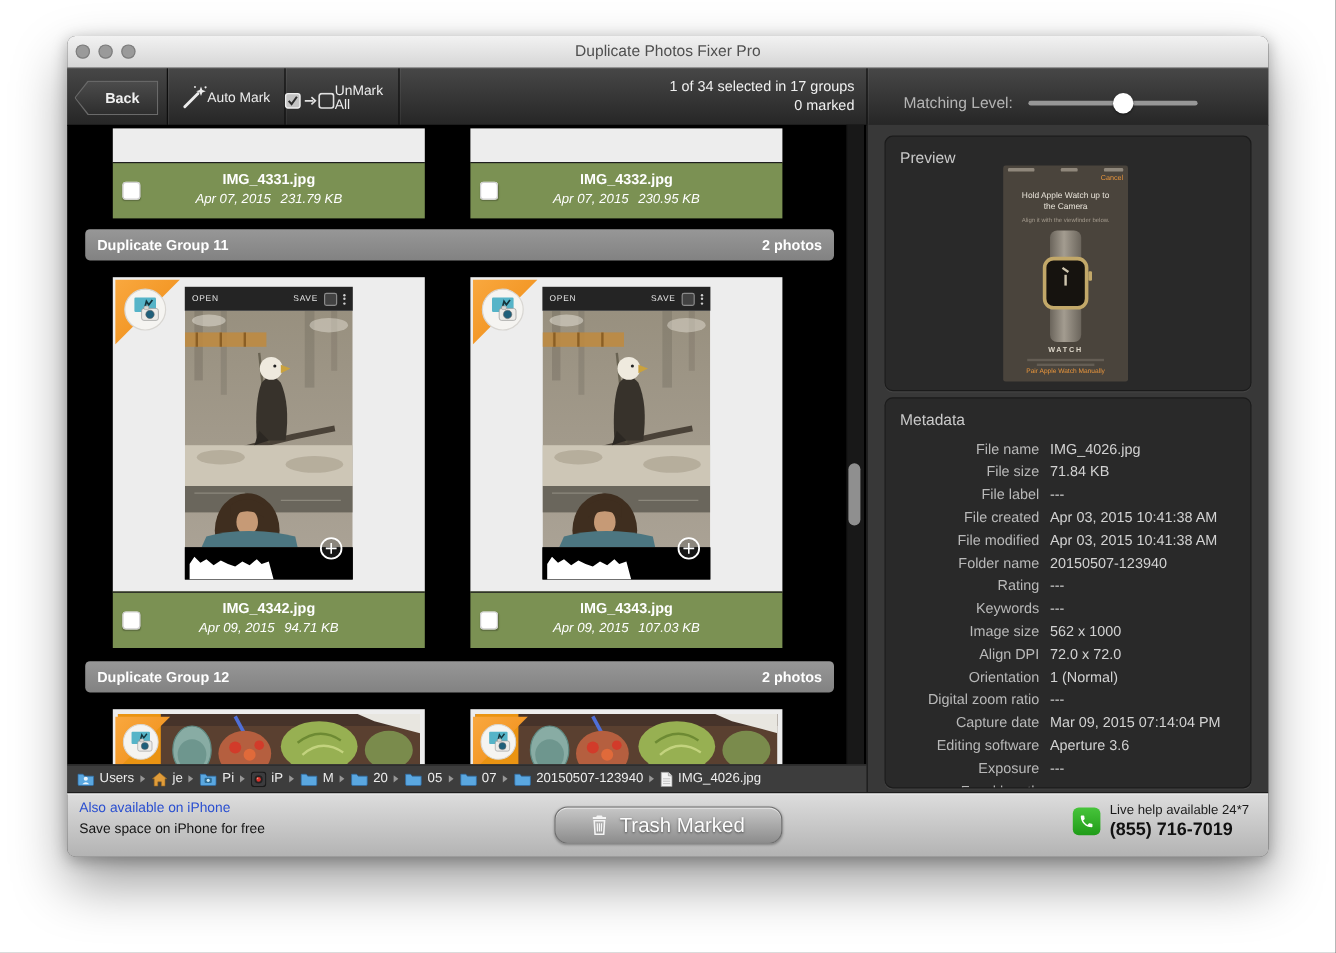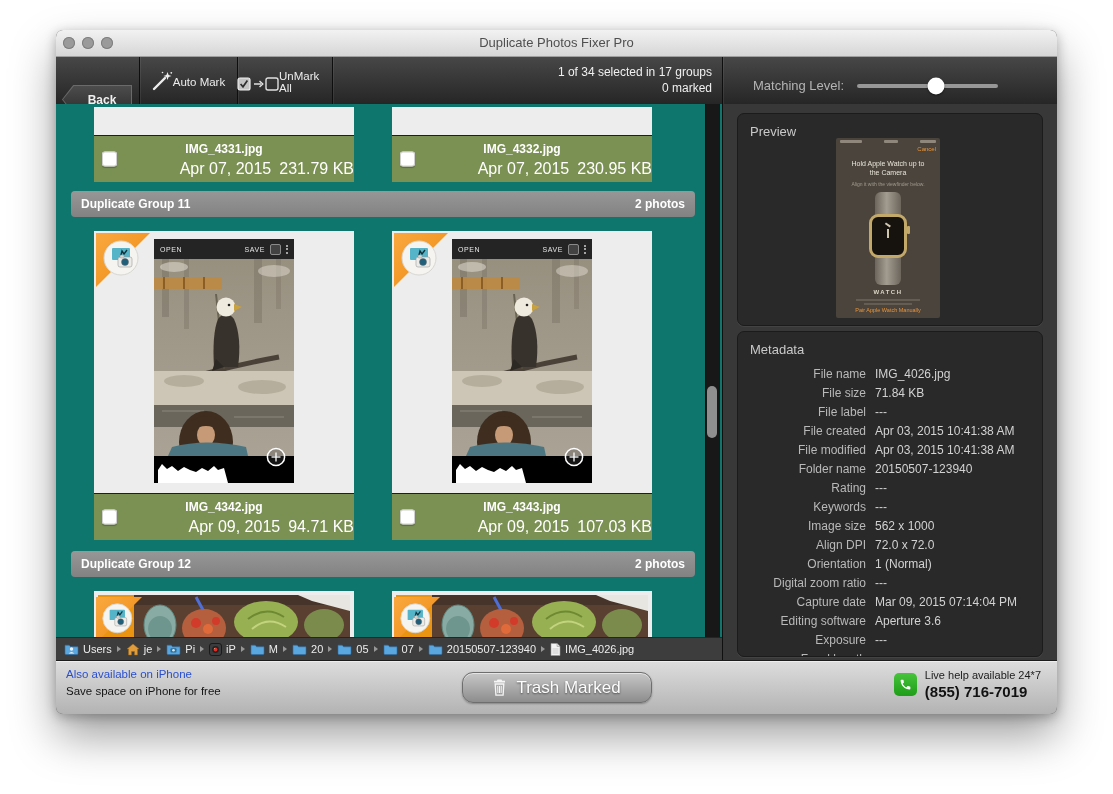--- a/index.html
+++ b/index.html
@@ -18,21 +18,21 @@
     background:linear-gradient(#f2f2f2,#d6d6d6);border-bottom:1px solid #9f9f9f;}
   .traffic{position:absolute;left:7px;top:7px;display:flex;gap:7px;}
   .light{width:12px;height:12px;border-radius:50%;background:#9a9a9a;
     box-shadow:inset 0 0 0 1px #7e7e7e;}
   .title-text{text-align:center;line-height:26px;font-size:13px;color:#4f4f4f;}
   
   .toolbar{position:absolute;left:0;top:27px;right:0;height:47px;
     background:linear-gradient(#474747,#262626);border-bottom:1px solid #090909;}
   .tb-sep{position:absolute;top:0;bottom:0;width:1px;background:#0e0e0e;
     box-shadow:1px 0 0 rgba(255,255,255,.07);}
-  .back-btn{position:absolute;left:6px;top:28px;width:70px;height:29px;cursor:default;
+  .back-btn{position:absolute;left:6px;top:10px;width:70px;height:29px;cursor:default;
     -webkit-clip-path:polygon(16% 0,100% 0,100% 100%,16% 100%,0 50%);
     clip-path:polygon(16% 0,100% 0,100% 100%,16% 100%,0 50%);
     background:#6a6a6a;}
   .back-inner{position:absolute;inset:1px;
     -webkit-clip-path:polygon(16% 0,100% 0,100% 100%,16% 100%,0 50%);
     clip-path:polygon(16% 0,100% 0,100% 100%,16% 100%,0 50%);
     background:linear-gradient(#4c4c4c,#2e2e2e);
     color:#f0f0f0;font-size:12px;font-weight:bold;
     display:flex;align-items:center;justify-content:center;padding-left:10px;box-sizing:border-box;}
   .tb-item{position:absolute;top:0;height:47px;display:flex;flex-direction:row;
@@ -41,30 +41,30 @@
   .tb-label{font-size:11.5px;margin-top:2px;}
   .selection-info{position:absolute;right:345px;top:8px;text-align:right;
     color:#f0f0f0;font-size:12px;line-height:15.5px;}
   .matching{position:absolute;left:697px;top:5px;height:47px;display:flex;align-items:center;gap:13px;}
   .matching-label{font-size:13px;color:#b4b4b4;}
   .slider-track{width:141px;height:4px;border-radius:2px;background:#979797;position:relative;}
   .slider-thumb{position:absolute;left:56%;top:50%;transform:translate(-50%,-50%);
     width:17px;height:17px;border-radius:50%;background:#fff;
     box-shadow:0 1px 2px rgba(0,0,0,.55);}
   
-  .main{position:absolute;left:0;top:74px;width:666px;height:533px;background:#0f766e;overflow:hidden;}
+  .main{position:absolute;left:0;top:74px;width:666px;height:533px;background:#000000;overflow:hidden;}
   .cell{position:absolute;width:260px;}
   .cell-top-white{height:28px;background:#ededed;}
   .cell-label{height:46px;background:#7b9153;border-top:1px solid #1e1e1e;position:relative;
     text-align:center;color:#fff;}
   .cb{position:absolute;left:8px;top:50%;transform:translateY(-50%);
     width:15px;height:15px;background:#fff;border-radius:3px;
     box-shadow:inset 0 0 0 1px #cfcfcf, 0 1px 1px rgba(0,0,0,.25);}
   .cell-filename{font-size:12px;font-weight:bold;padding-top:6px;}
-  .cell-info{font-size:16px;margin-top:4px;display:flex;justify-content:flex-end;gap:8px;}
+  .cell-info{font-size:11px;margin-top:4px;display:flex;justify-content:center;gap:8px;font-style:italic;}
   .group-head{position:absolute;left:15px;width:624px;height:26px;box-sizing:border-box;
     background:linear-gradient(#979797,#828282);border-radius:4px;
     color:#fff;font-size:12px;font-weight:bold;line-height:26px;padding:0 10px;}
   .group-count{float:right;}
   .photo-card{position:absolute;width:260px;top:127px;}
   .card-white{height:262px;background:#ededed;position:relative;}
   .photo{position:absolute;left:60px;top:8px;width:140px;height:244px;}
   .photo-topbar{height:20px;background:#242424;display:flex;align-items:center;
     padding:0 6px;color:#e6e6e6;font-size:7px;letter-spacing:.6px;}
   .pt-save{margin-left:auto;}

